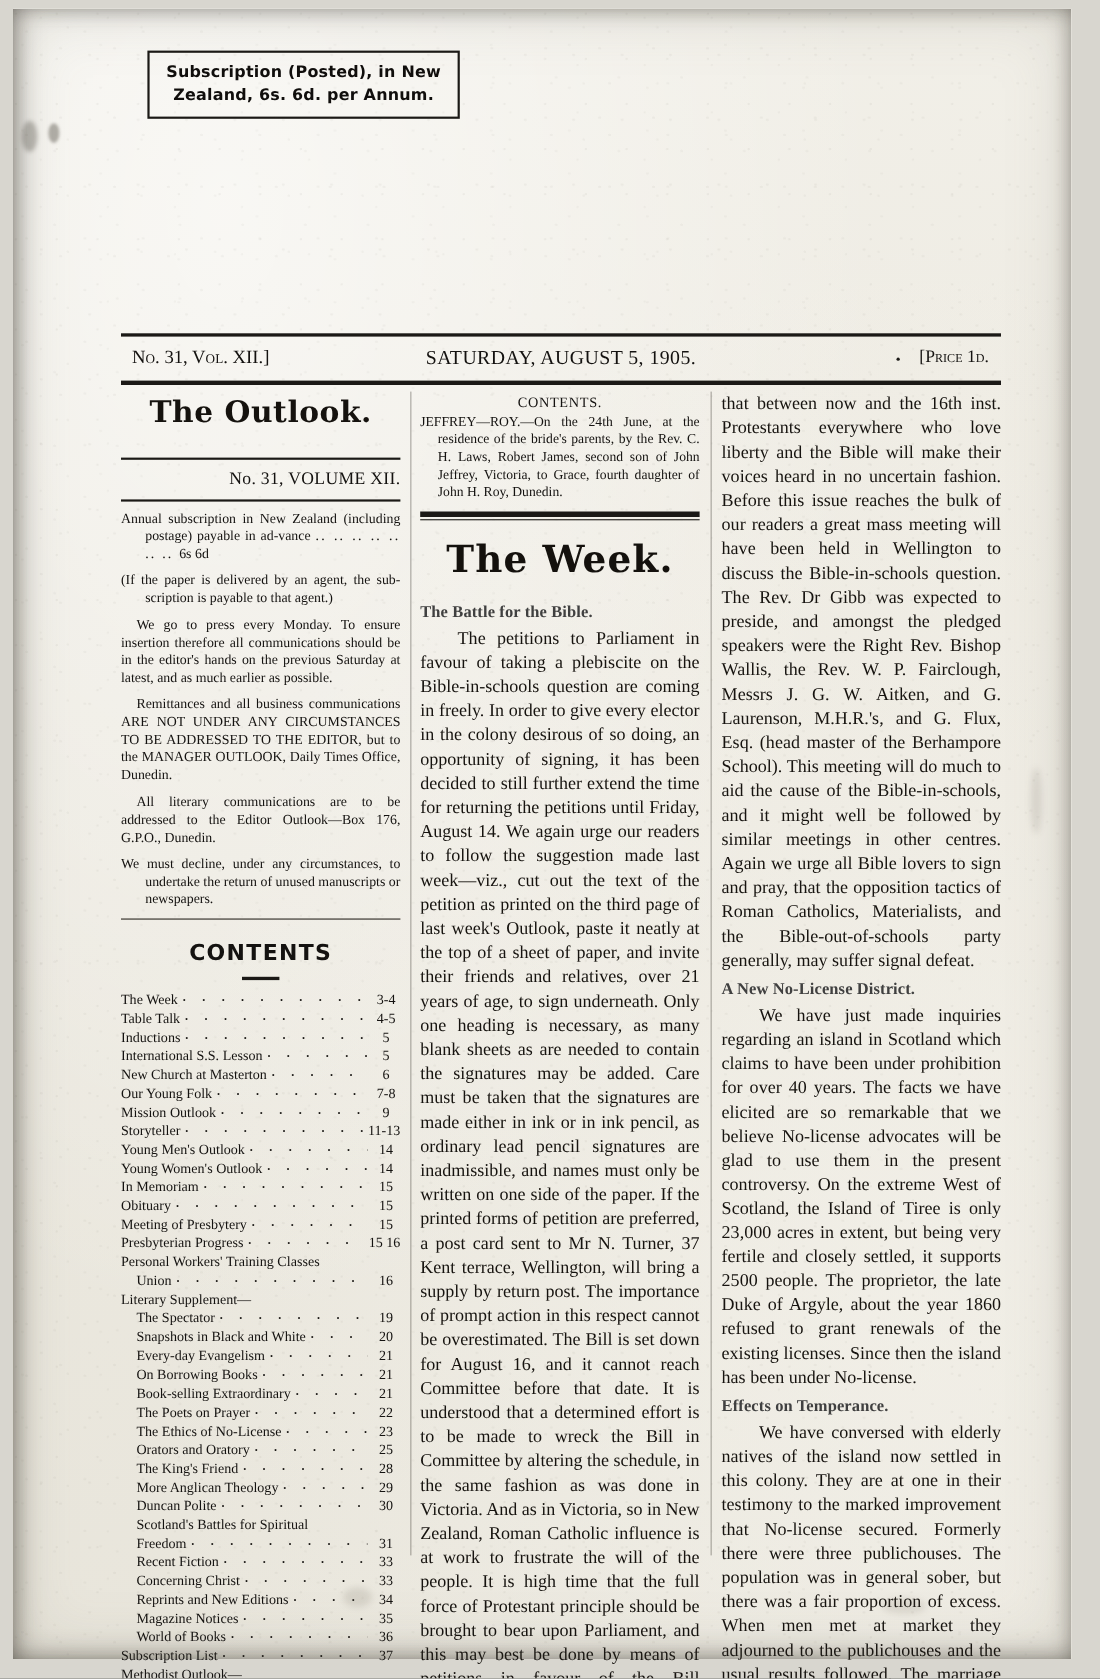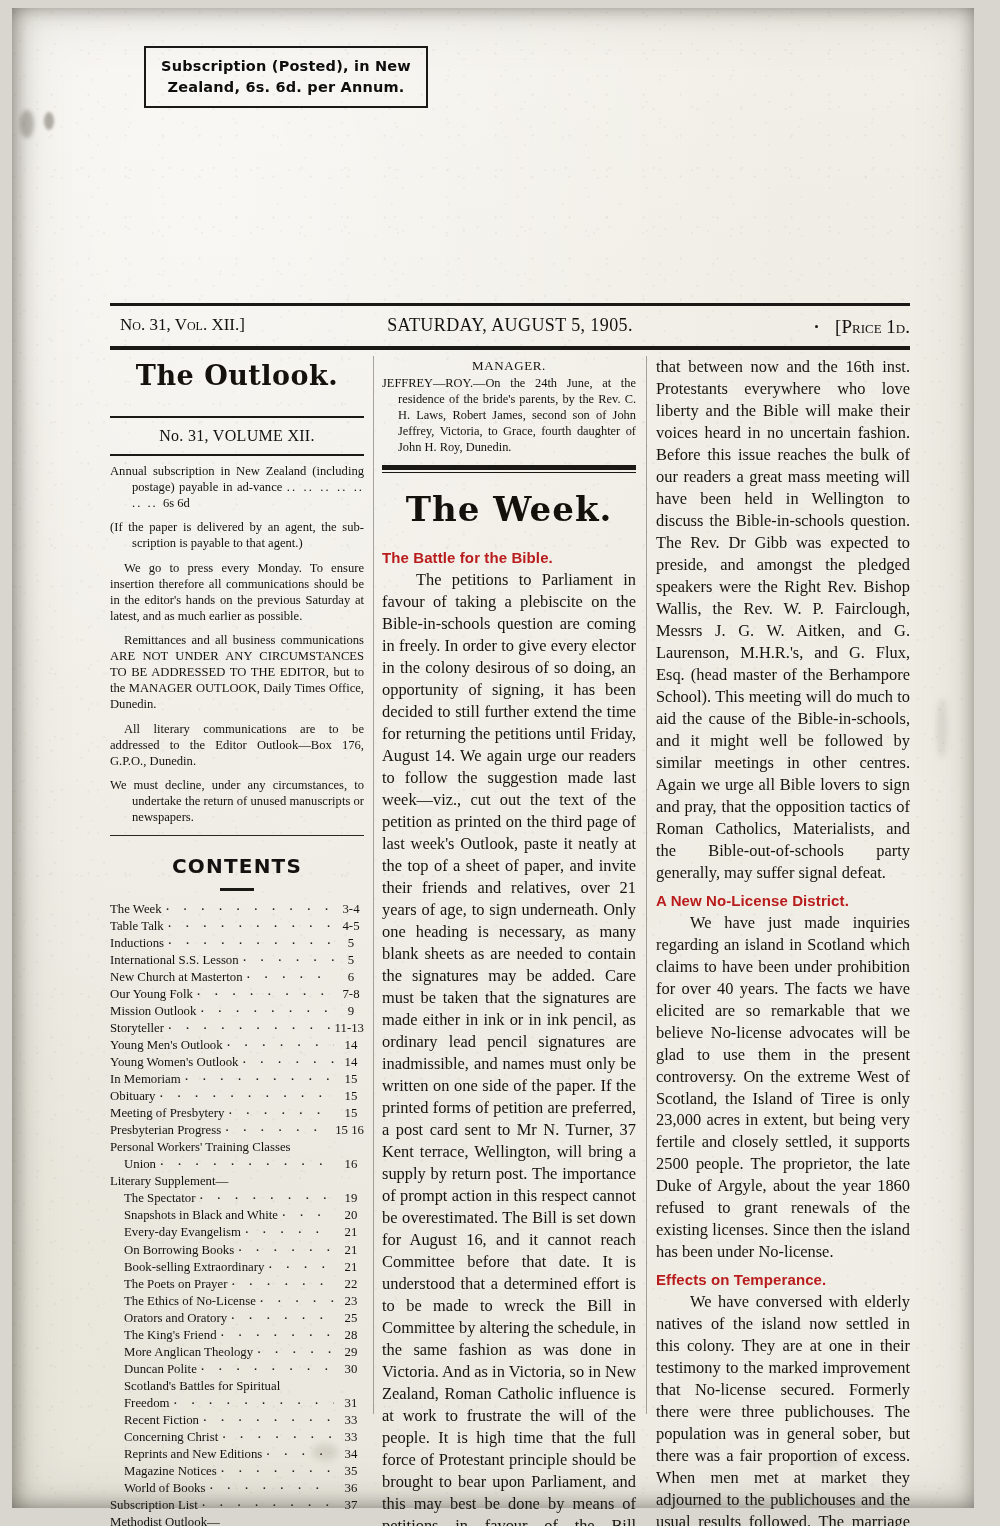--- a/index.html
+++ b/index.html
@@ -50,21 +50,21 @@
     position: absolute; inset: 0; pointer-events: none;
     box-shadow: inset 14px 0 26px -14px rgba(60,56,48,.55),
                 inset -10px 0 22px -12px rgba(60,56,48,.40),
                 inset 0 10px 22px -12px rgba(60,56,48,.35),
                 inset 0 -12px 26px -14px rgba(60,56,48,.45);
   }
 
   .content { position: absolute; left: 0; top: 0; width: 962px; height: 1500px; }
 
   
-  .topboxes { position: absolute; left: 14px; top: 30px; width: 861px; height: 82px; padding-left: 19px; }
+  .topboxes { position: absolute; left: 4px; top: 30px; width: 861px; height: 82px; padding-left: 19px; }
   .boxrule {
     position: absolute;
     border: 2px solid #1b1916;
     font-family: "DejaVu Sans", sans-serif;
     font-weight: bold;
     text-align: center;
     line-height: 1.42;
     color: #100e0c;
   }
   .box-sub { left: 118px; top: 8px; width: 268px; padding: 8px 6px 9px; font-size: 14.5px; letter-spacing: .2px; }
@@ -97,21 +97,21 @@
   
   .issueline {
     position: absolute; left: 98px; top: 295px; width: 800px; height: 40px;
     border-top: 3px solid #1b1916;
     border-bottom: 4px solid #1b1916;
     text-align: right;
   }
   .issue-inner { position: relative; height: 100%; }
   .issue-left  { position: absolute; left: 10px; top: 9px; font-size: 17px; font-family: "Liberation Serif", serif; }
   .issue-mid   { position: absolute; left: 50%; top: 9px; transform: translateX(-50%); font-size: 18px; letter-spacing: .4px; }
-  .issue-right { position: absolute; right: 0; top: 10px; font-size: 19px; }
+  .issue-right { position: absolute; right: 11px; top: 10px; font-size: 16px; }
   .sc { font-variant: small-caps; }
   .issue-dot { position: absolute; right: 92px; top: 19px; width: 3px; height: 3px; background: #1b1916; border-radius: 50%; }
 
   
   .cols { position: absolute; left: 98px; top: 348px; width: 800px; height: 1065px; }
   .col { position: absolute; top: 0; height: 1065px; }
   .col-1 { left: 0px;   width: 254px; }
   .col-2 { left: 272px; width: 254px; }
   .col-3 { left: 546px; width: 254px; }
   .vrule { position: absolute; top: 0; width: 1px; height: 1058px; background: rgba(40,36,30,.38); }
@@ -123,21 +123,21 @@
     text-align: center;
     font-family: "DejaVu Serif", serif;
     font-weight: bold;
     font-size: 27px;
     letter-spacing: .5px;
     padding: 4px 0 25px;
     color: #15120e;
   }
   .rule-thin { border-top: 2px solid #1b1916; margin: 0 0 0 0; }
   .rule-hair { border-top: 1px solid #2a2620; }
-  .volline { text-align: center; font-size: 16px; padding: 9px 0 9px; letter-spacing: .3px; }
+  .volline { text-align: right; font-size: 16px; padding: 9px 0 9px; letter-spacing: .3px; }
 
   .sub-block { font-size: 12.6px; line-height: 1.28; padding-top: 7px; }
   .sub-block p { margin: 0 0 8px 0; text-align: justify; }
   .p-hang { padding-left: 22px; text-indent: -22px; }
   .p-ind  { text-indent: 14px; }
   .dotlead { letter-spacing: 2px; }
 
   
   .contents-title {
     text-align: center;
@@ -178,26 +178,26 @@
   .week-goth {
     text-align: center;
     font-family: "DejaVu Serif", serif;
     font-weight: bold;
     font-size: 34px;
     letter-spacing: 1px;
     padding: 16px 0 14px;
     color: #14110d;
   }
   .art-head {
-    font-family: Liberation Sans, sans-serif;
+    font-family: Liberation Serif, serif;
     font-weight: bold;
     font-size: 15px;
     letter-spacing: .1px;
     margin: 6px 0 3px;
-    color: #b91c1c;
+    color: #404040;
   }
   .body-text {
     font-size: 16.4px;
     line-height: 1.34;
     text-align: justify;
     text-justify: inter-word;
     hyphens: manual;
     color: #16130f;
   }
   .body-text p { margin: 0; text-indent: 34px; }
@@ -448,21 +448,21 @@
             </div>
             <div class="toc-row indent">
               <span class="t">Notes and Comments</span>
               <span class="lead">························</span>
               <span class="pg">39</span>
             </div>
           </div>
       </div>
 
       <div class="col col-2">
-        <div class="marriage-head">MANAGER.</div>
+        <div class="marriage-head">CONTENTS.</div>
         <div class="marriage-body">
           <p class="p-hang2" style="margin:0;">JEFFREY—ROY.—On the 24th June, at the residence of the bride's parents, by the Rev. C. H. Laws, Robert James, second son of John Jeffrey, Victoria, to Grace, fourth daughter of John H. Roy, Dunedin.</p>
         </div>
         <div class="thickrule"></div>
         <div class="thinrule2"></div>
         <div class="week-goth">The Week.</div>
         <div class="art-head">The Battle for the Bible.</div>
         <div class="body-text">
           <p>The petitions to Parliament in favour of taking a plebiscite on the Bible-in-schools question are coming in freely. In order to give every elector in the colony desirous of so doing, an opportunity of signing, it has been decided to still further extend the time for returning the petitions until Friday, August 14. We again urge our readers to follow the suggestion made last week—viz., cut out the text of the petition as printed on the third page of last week's Outlook, paste it neatly at the top of a sheet of paper, and invite their friends and relatives, over 21 years of age, to sign underneath. Only one heading is necessary, as many blank sheets as are needed to contain the signatures may be added. Care must be taken that the signatures are made either in ink or in ink pencil, as ordinary lead pencil signatures are inadmissible, and names must only be written on one side of the paper. If the printed forms of petition are preferred, a post card sent to Mr N. Turner, 37 Kent terrace, Wellington, will bring a supply by return post. The importance of prompt action in this respect cannot be overestimated. The Bill is set down for August 16, and it cannot reach Committee before that date. It is understood that a determined effort is to be made to wreck the Bill in Committee by altering the schedule, in the same fashion as was done in Victoria. And as in Victoria, so in New Zealand, Roman Catholic influence is at work to frustrate the will of the people. It is high time that the full force of Protestant principle should be brought to bear upon Parliament, and this may best be done by means of petitions in favour of the Bill presented by every member, especially as these petitions ask that the question shall be put to the electors in a fair, straight-forward fashion. We hope</p>
         </div>

